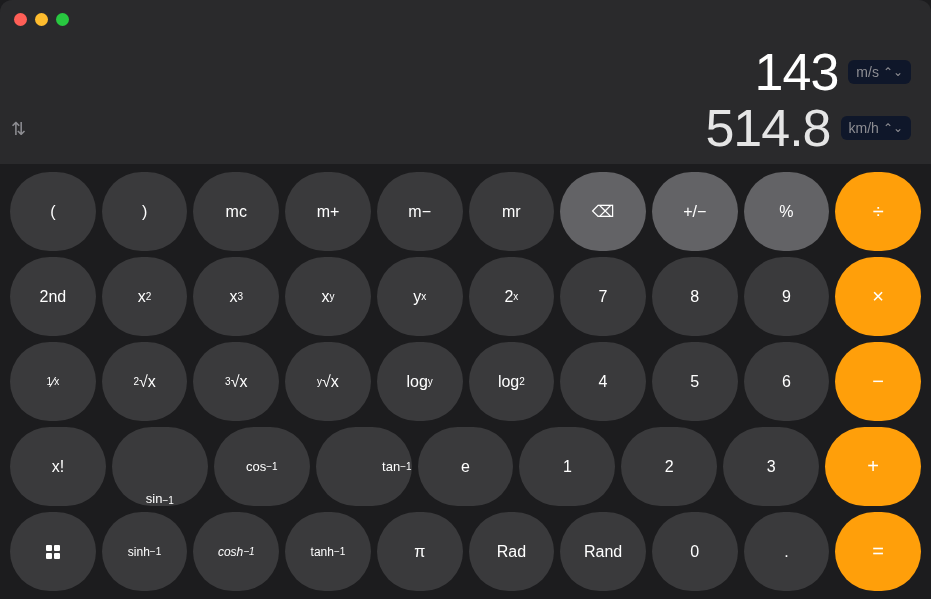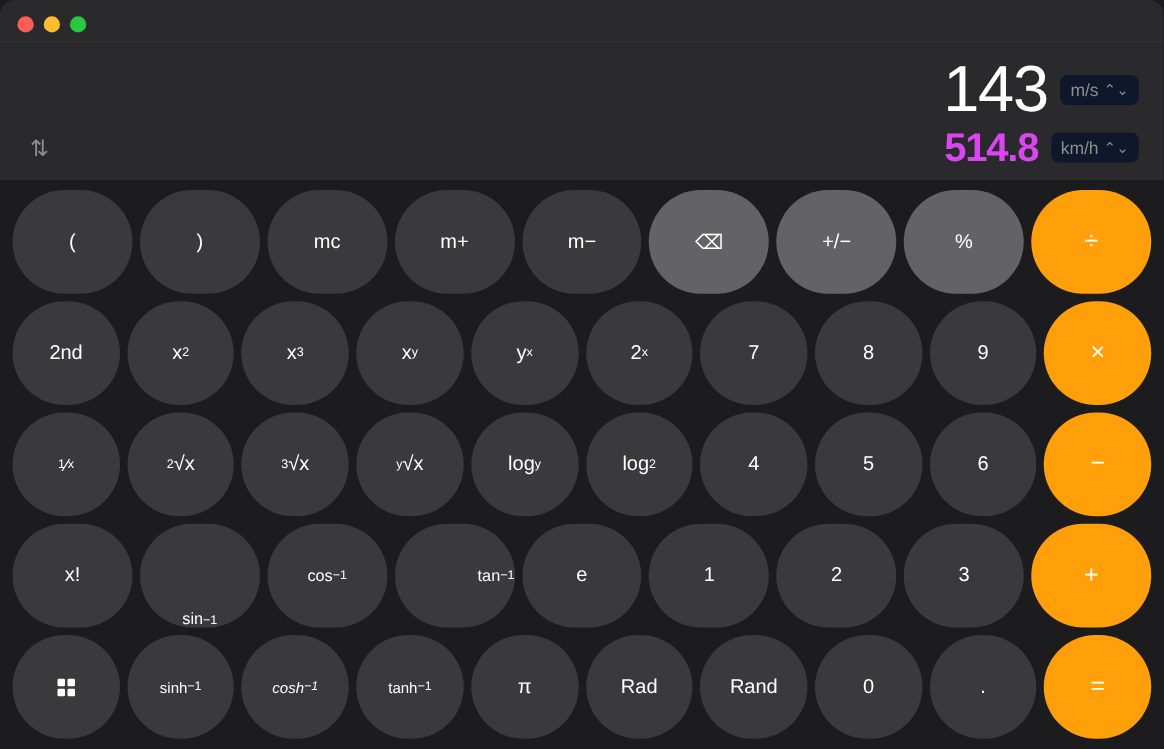--- a/index.html
+++ b/index.html
@@ -33,44 +33,44 @@
       width: 13px;
       height: 13px;
       border-radius: 50%;
     }
     .tl-close { background: #ff5f57; }
     .tl-min   { background: #febc2e; }
     .tl-max   { background: #28c840; }
 
     .display-area {
       background: #2a2a2c;
-      padding: 8px 20px 10px 20px;
+      padding: 8px 20px 10px 7px;
       flex-shrink: 0;
     }
 
     .display-row {
       display: flex;
       align-items: center;
       justify-content: flex-end;
       gap: 10px;
       margin-bottom: 4px;
     }
 
     .display-value {
       color: #ffffff;
       font-size: 52px;
       font-weight: 200;
       letter-spacing: -1px;
       line-height: 1;
     }
 
     .display-value-small {
-      color: #d946ef;
-      font-size: 32px;
-      font-weight: 700;
+      color: #e5e5e5;
+      font-size: 52px;
+      font-weight: 400;
       letter-spacing: -1px;
       line-height: 1;
     }
 
     .unit-selector {
       display: flex;
       align-items: center;
       gap: 4px;
       background: #0f172a;
       border-radius: 6px;
@@ -193,20 +193,21 @@
 </div>
 
 <div class="buttons-area">
 
   <div class="btn-row">
     <button class="btn btn-dark">(</button>
     <button class="btn btn-dark">)</button>
     <button class="btn btn-dark">mc</button>
     <button class="btn btn-dark">m+</button>
     <button class="btn btn-dark">m−</button>
+    <button class="btn btn-dark">mr</button>
     <button class="btn btn-medium">⌫</button>
     <button class="btn btn-medium">+/−</button>
     <button class="btn btn-medium">%</button>
     <button class="btn btn-orange btn-symbol">÷</button>
   </div>
 
   <div class="btn-row">
     <button class="btn btn-dark">2nd</button>
     <button class="btn btn-dark">x<sup>2</sup></button>
     <button class="btn btn-dark">x<sup>3</sup></button>

